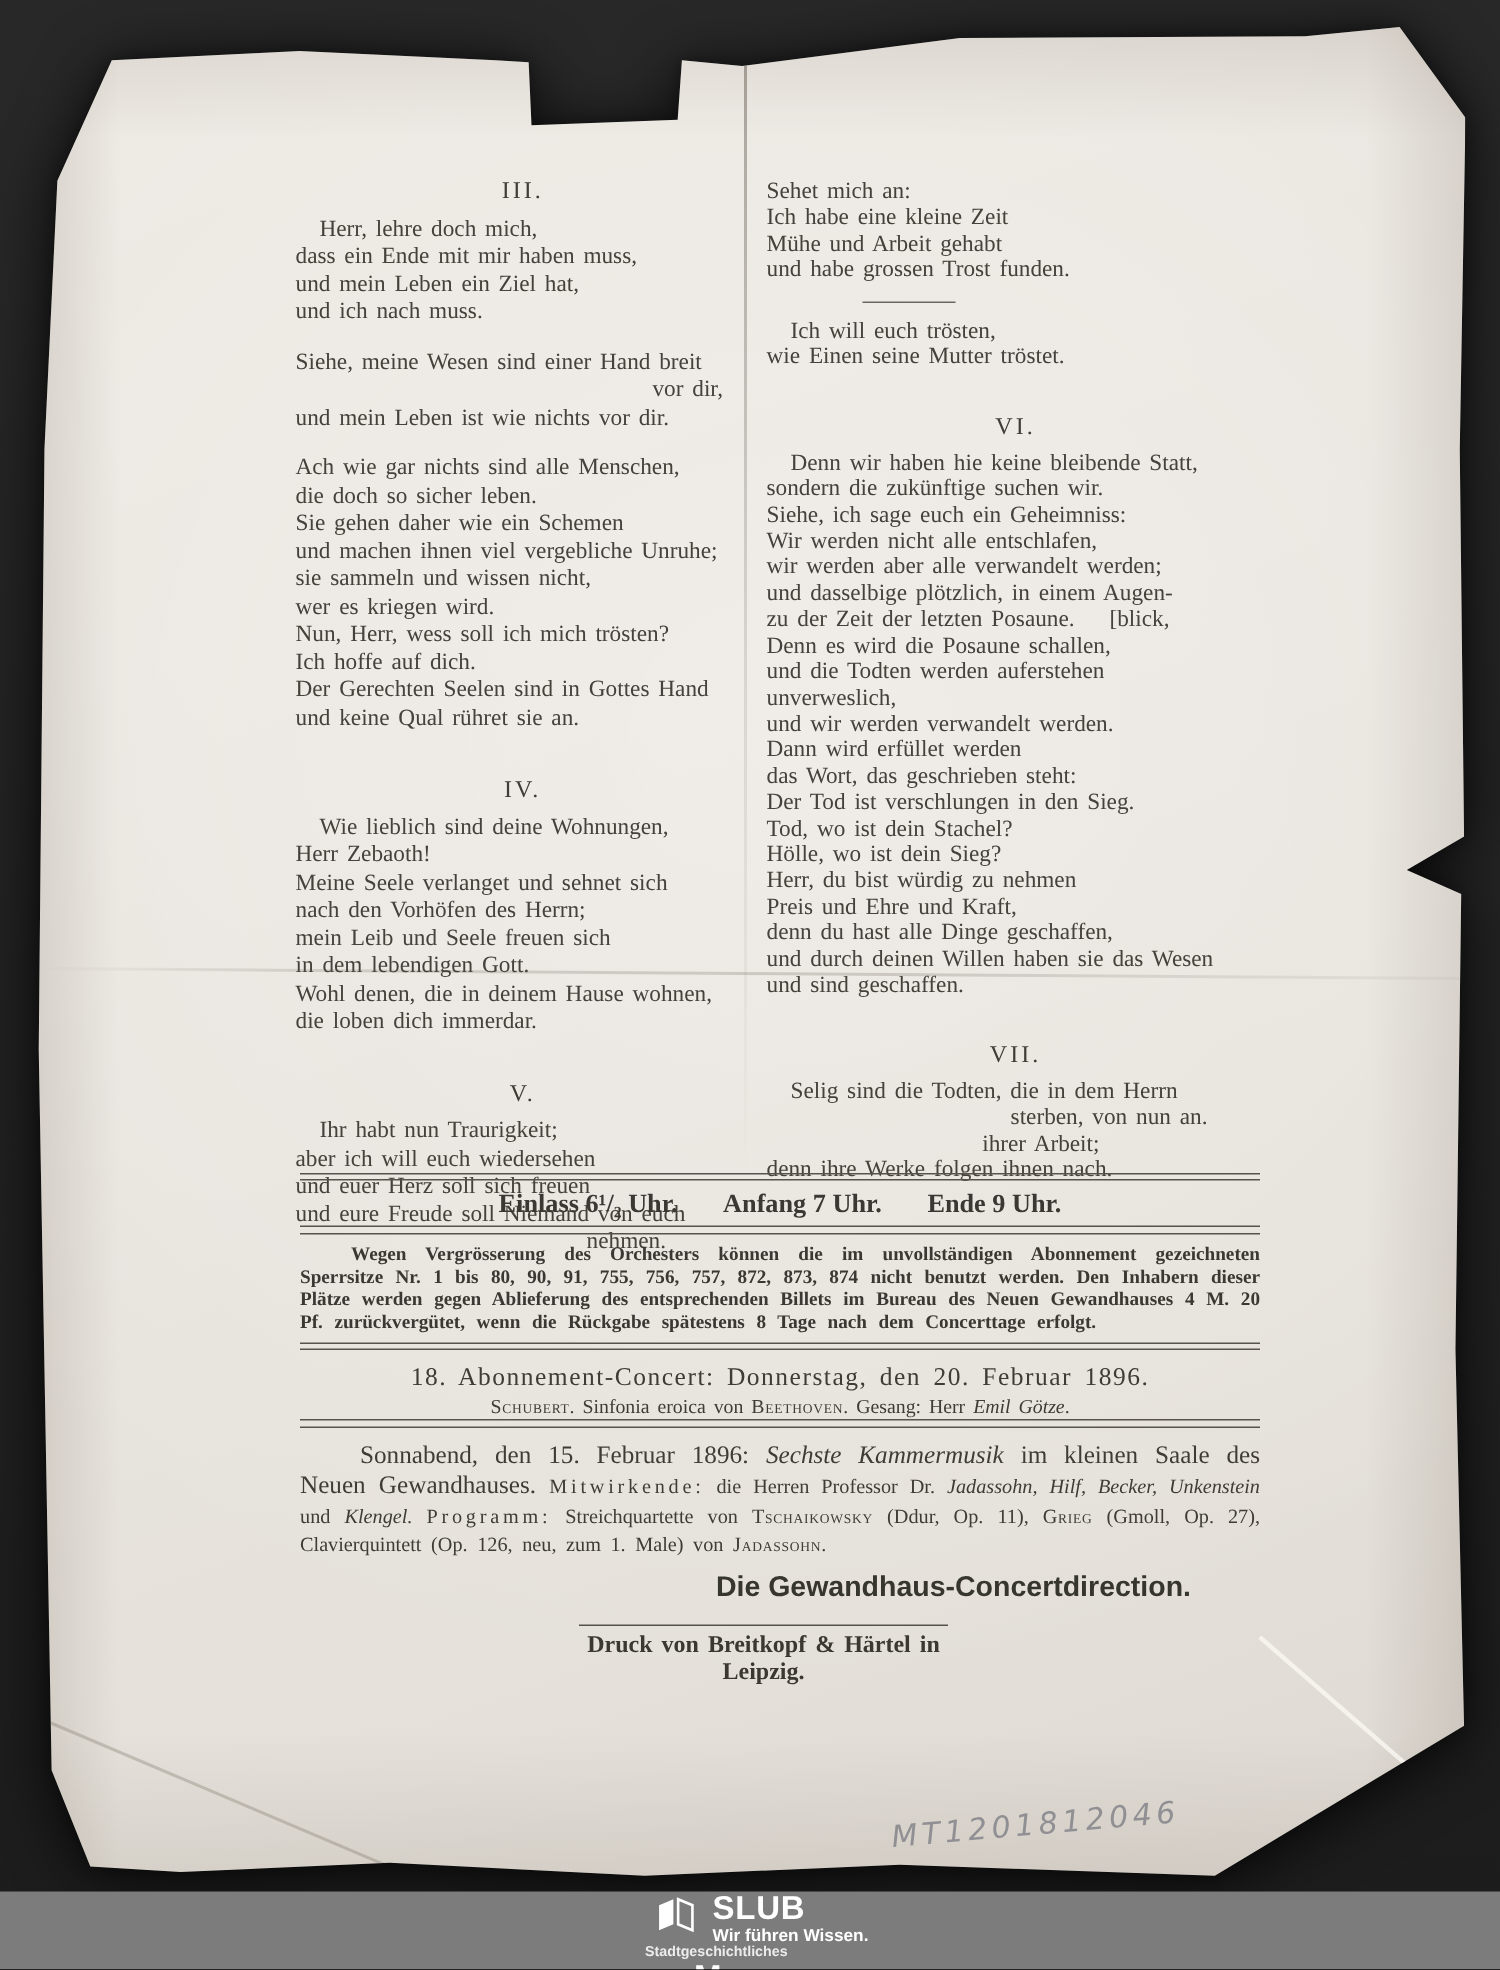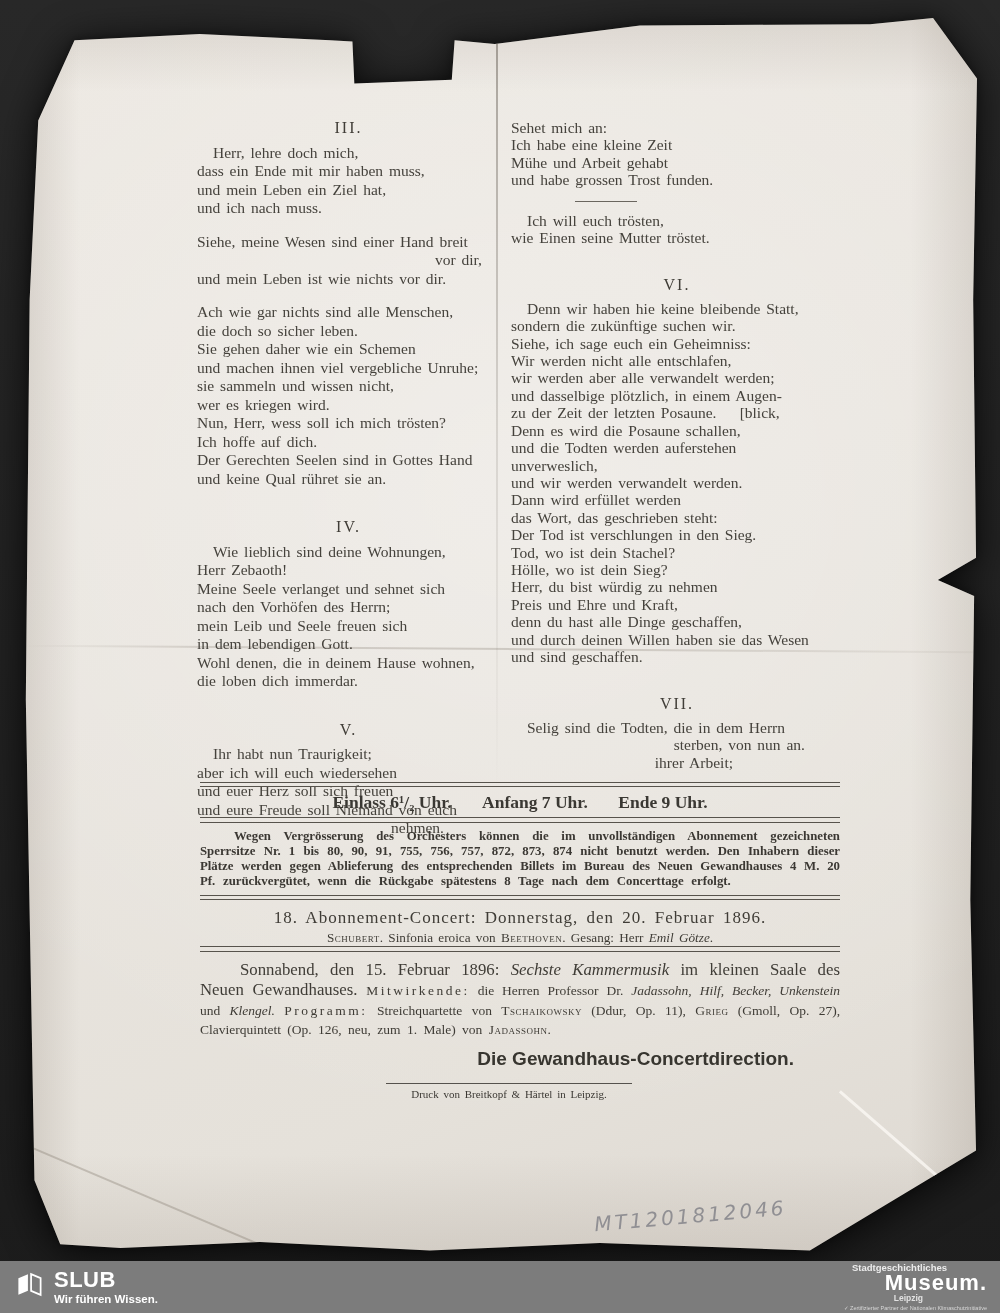--- a/index.html
+++ b/index.html
@@ -50,27 +50,27 @@
   .concert-line:last-of-type{margin-bottom:6px;}
   .kammer{margin:8px 0 0;font-size:13.5px;line-height:19.5px;text-align:justify;text-indent:40px;word-spacing:3px;}
   .run-n{}
   .run-sc{font-variant:small-caps;letter-spacing:.5px;}
   .run-i{font-style:italic;}
   .run-lg{font-size:16.8px;}
   .run-sp{letter-spacing:2.5px;}
   .signature{margin-top:8px;text-align:right;padding-right:46px;font-family:"Liberation Sans",sans-serif;
              font-weight:bold;font-size:19px;color:#37352f;}
   .imprint{margin:13px 0 0 186px;width:246px;text-align:center;border-top:1.2px solid #55524d;
-           padding-top:4px;font-size:11px;font-weight:normal;word-spacing:2px;color:#3b3833;}
+           padding-top:4px;font-size:16px;font-weight:bold;word-spacing:2px;color:#3b3833;}
   
   .pencil{position:absolute;left:594px;top:1204px;font-family:"DejaVu Sans",sans-serif;font-style:italic;
           font-size:20px;letter-spacing:3px;color:#84848a;transform:rotate(-5deg);opacity:.85;}
   
   .footer{position:absolute;left:0;bottom:0;width:1000px;height:52px;background:#7c7c7c;
-          display:flex;justify-content:space-between;align-items:center;font-family:"Liberation Sans",sans-serif;}
+          display:flex;justify-content:space-between;align-items:center;font-family:"Liberation Sans",sans-serif;flex-direction:column;}
   .slub-block{display:flex;align-items:flex-start;gap:11px;padding-left:16px;}
   .slub-icon{width:27px;height:25px;margin-top:3px;}
   .slub-name{font-weight:bold;font-size:22px;line-height:21px;color:#ffffff;letter-spacing:.5px;}
   .slub-tagline{font-weight:bold;font-size:11.5px;color:#ffffff;margin-top:3px;}
   .museum-block{text-align:right;padding-right:13px;color:#ffffff;line-height:1;}
   .m1{font-size:9.5px;font-weight:bold;color:#ececec;padding-right:40px;margin-bottom:1px;}
   .m2{font-size:22px;font-weight:bold;letter-spacing:1px;line-height:20px;}
   .m3{font-size:8.5px;font-weight:bold;color:#e2e2e2;padding-right:64px;margin-top:1px;}
   .m4{font-size:5.5px;color:#d8d8d8;margin-top:3px;}
 </style>
@@ -176,20 +176,21 @@
               <div class="line">und durch deinen Willen haben sie das Wesen</div>
               <div class="line">und sind geschaffen.</div>
             </div>
         </section>
         <section class="sec">
           <div class="heading">VII.</div>
           <div class="stanza">
               <div class="line indent">Selig sind die Todten, die in dem Herrn</div>
               <div class="line align-right" style="padding-right: 38px;">sterben, von nun an.</div>
               <div class="line align-right" style="padding-right: 110px;">ihrer Arbeit;</div>
+              <div class="line">denn ihre Werke folgen ihnen nach.</div>
             </div>
         </section>
       </div>
 
       <div class="bottom">
         <div class="drule"></div>
         <div class="admission">
           <span>Einlass 6¹/₂ Uhr.</span>
           <span>Anfang 7 Uhr.</span>
           <span>Ende 9 Uhr.</span>

